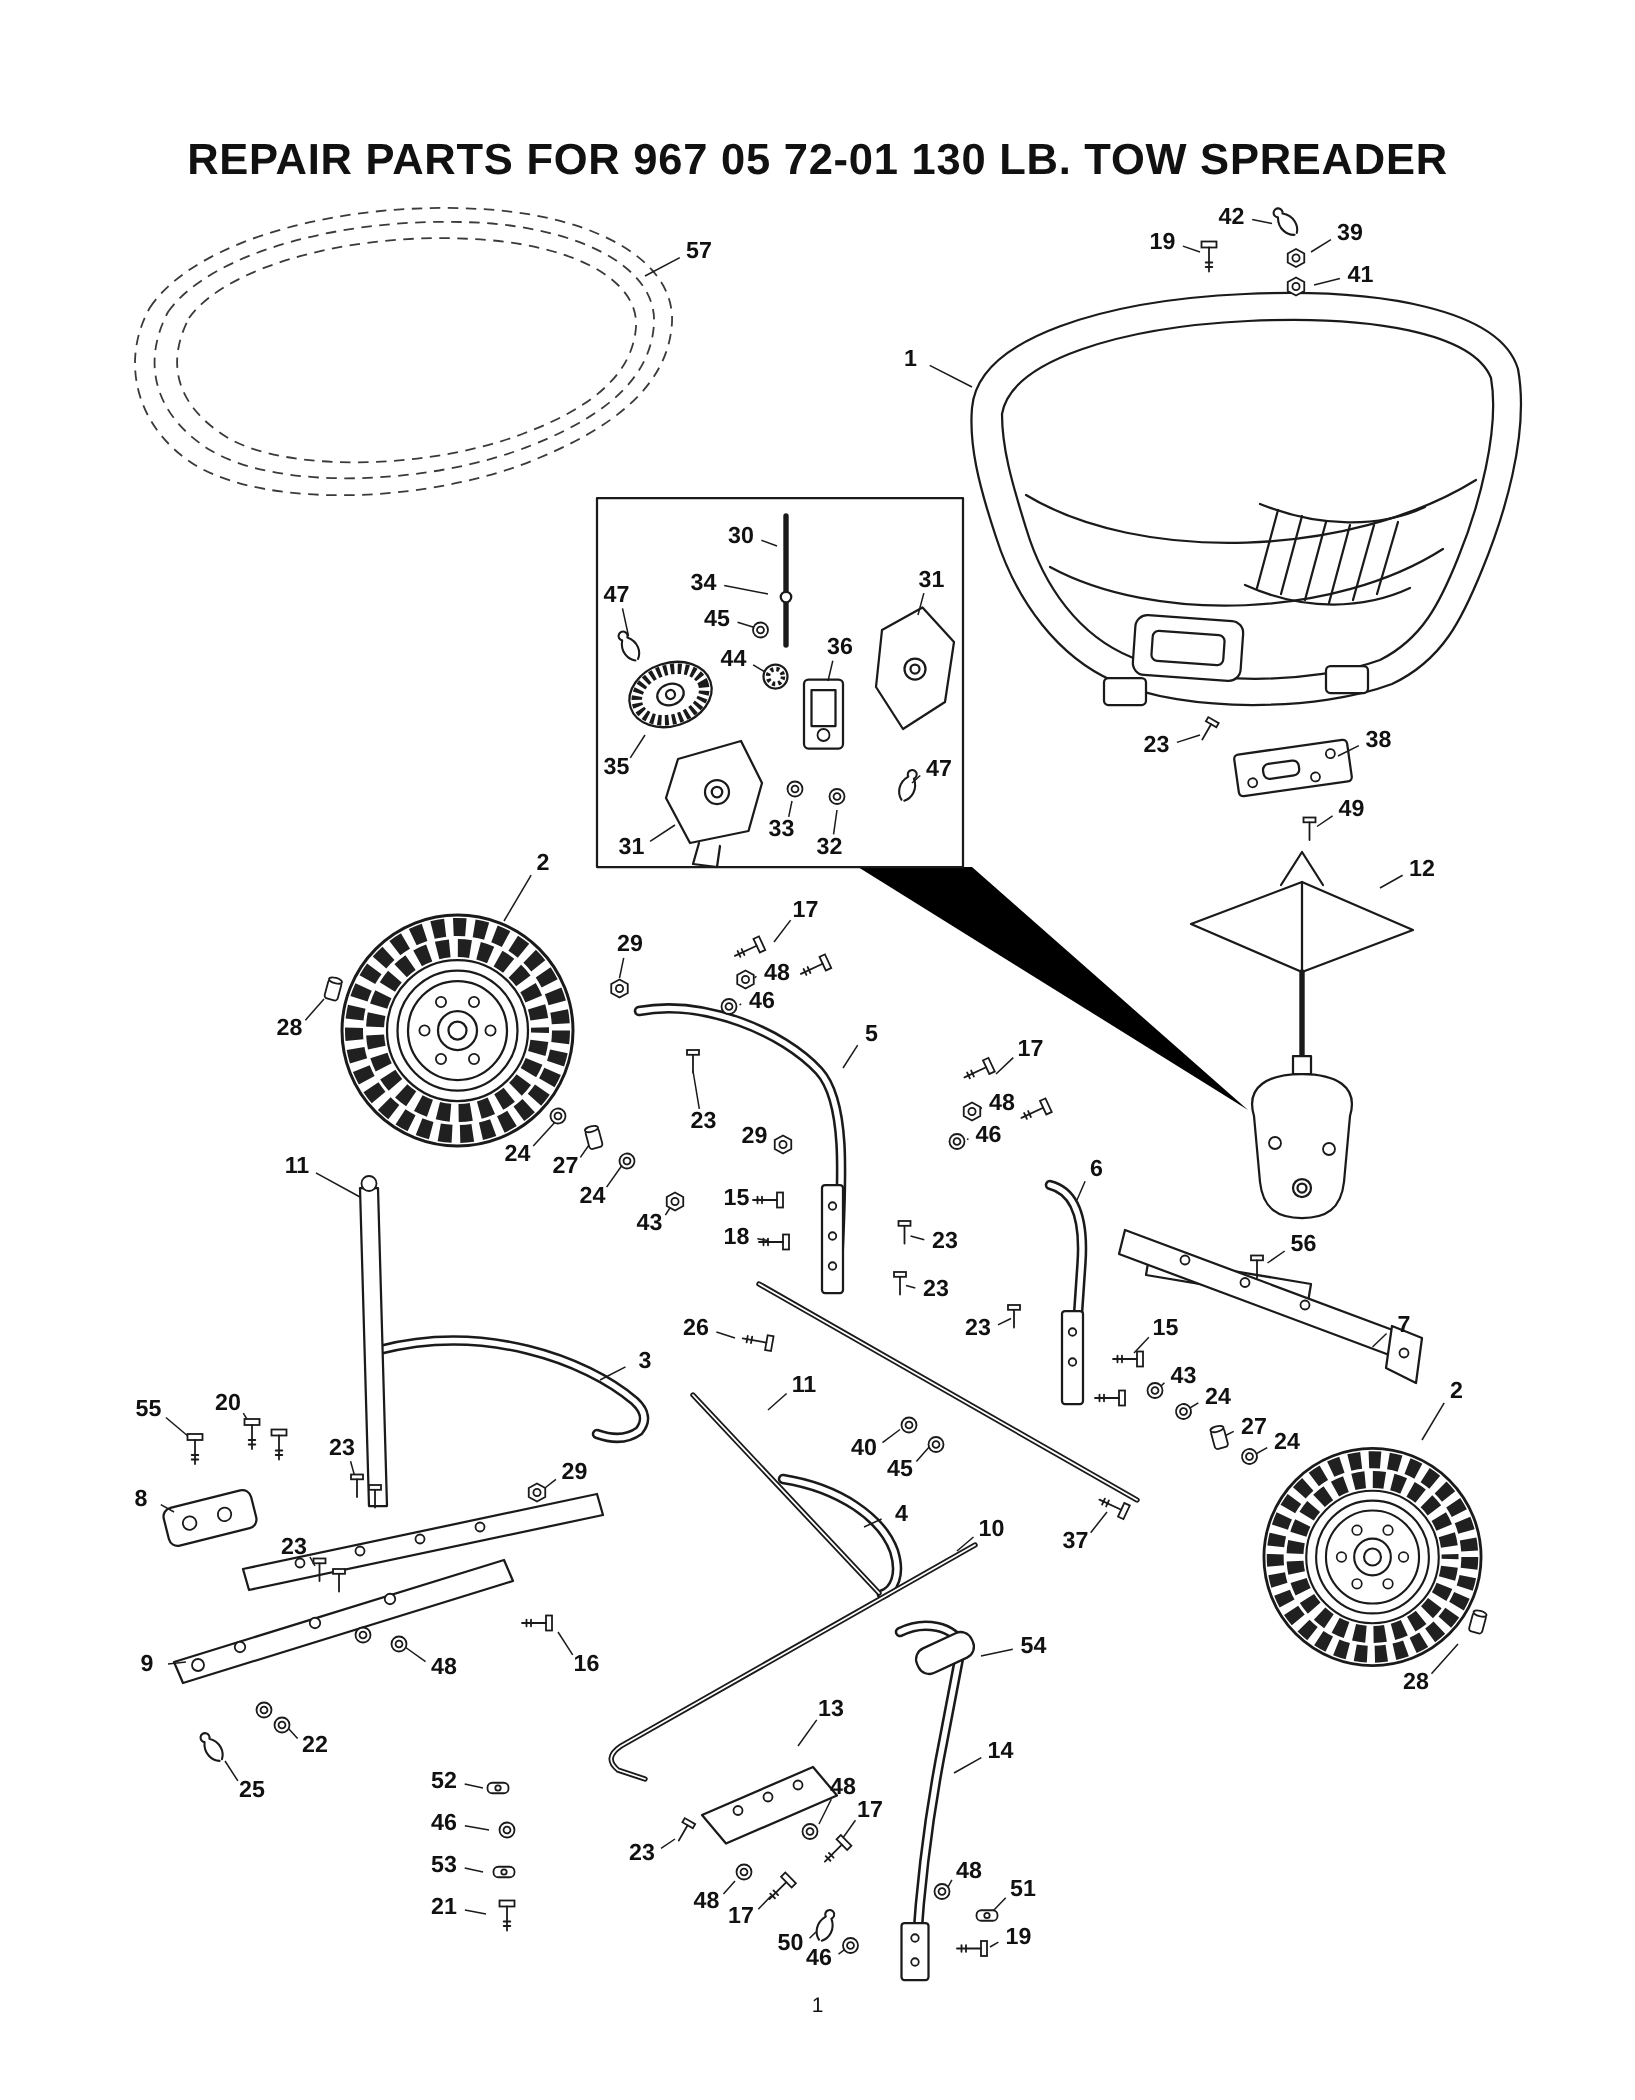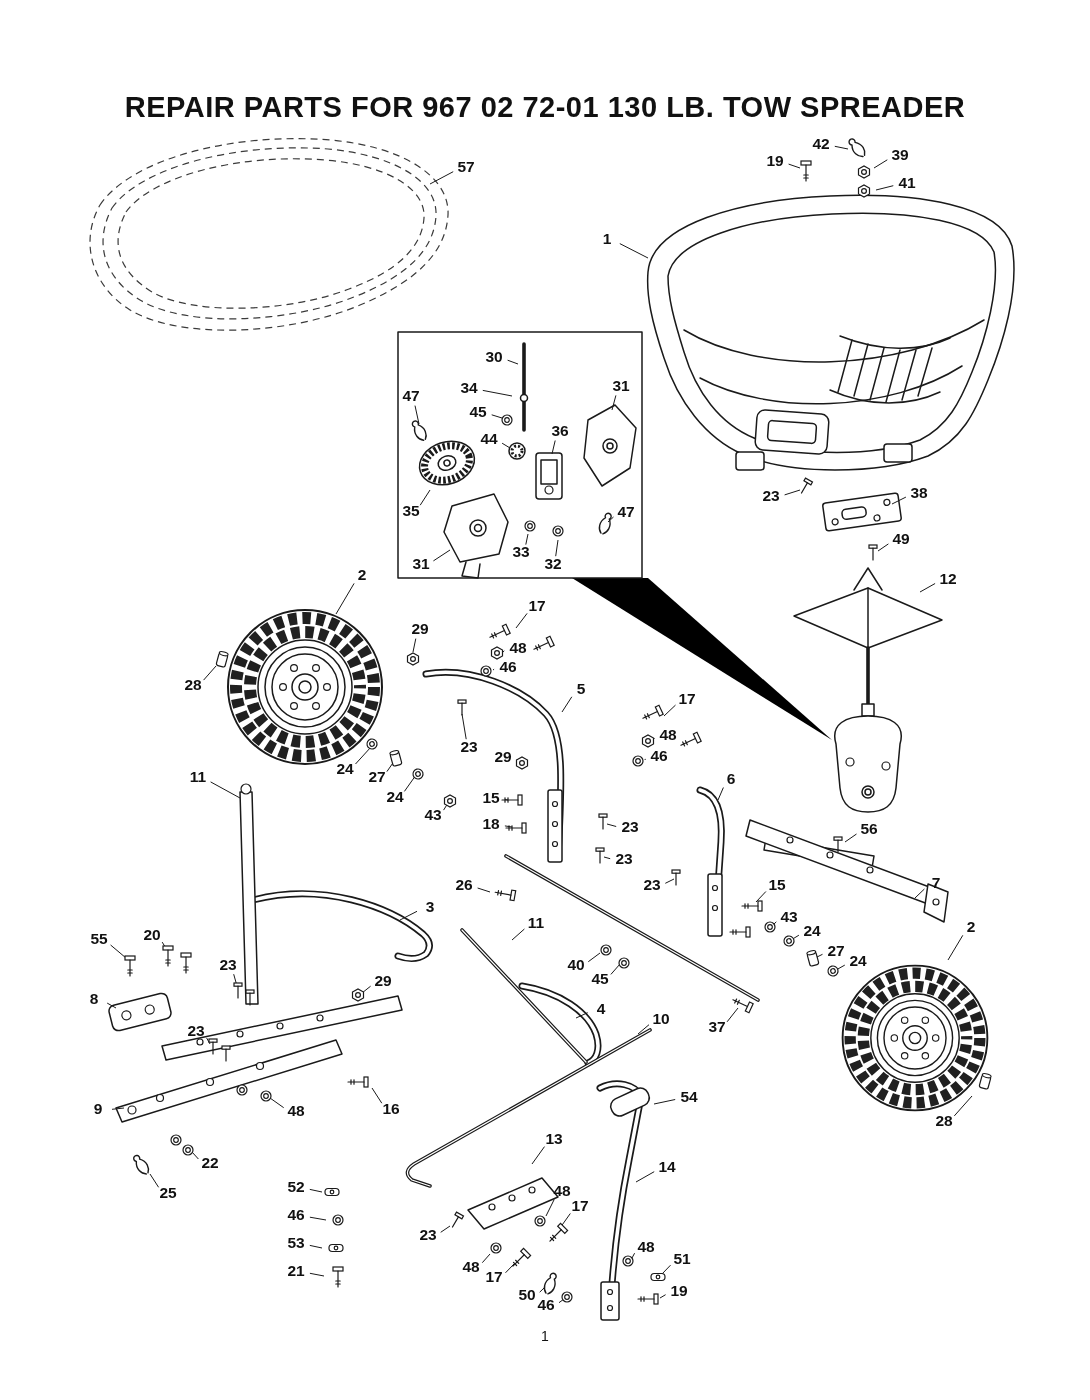--- a/index.html
+++ b/index.html
@@ -25,21 +25,21 @@
            fill:#111;text-anchor:middle;dominant-baseline:middle;}
   .leader{stroke:#1a1a1a;stroke-width:1;}
   .hf{fill:#fff;stroke:#1a1a1a;stroke-width:1.2;}
   .hs{stroke:#1a1a1a;stroke-width:1.2;fill:none;stroke-linecap:round;}
   .hn{fill:none;stroke:#1a1a1a;stroke-width:1.4;stroke-linecap:round;}
 </style>
 </head>
 <body>
 
 <div class="page">
-  <h1 class="title">REPAIR PARTS FOR 967 02 72-01 130 LB. TOW SPREADER</h1>
+  <h1 class="title">REPAIR PARTS FOR 967 05 72-01 130 LB. TOW SPREADER</h1>
 
   <svg id="diagram" width="1090" height="1400" viewBox="0 0 1090 1400">
 
     <defs>
       <g id="wheelproto">
         <circle r="77" class="ln2"></circle>
         <circle r="47" class="ln"></circle>
         <circle r="69" class="tread" stroke-width="12" stroke-dasharray="8.5 5.5"></circle>
         <circle r="55" class="tread" stroke-width="12" stroke-dasharray="8.5 5.5" stroke-dashoffset="7"></circle>
         <circle r="40" class="hubw"></circle>

